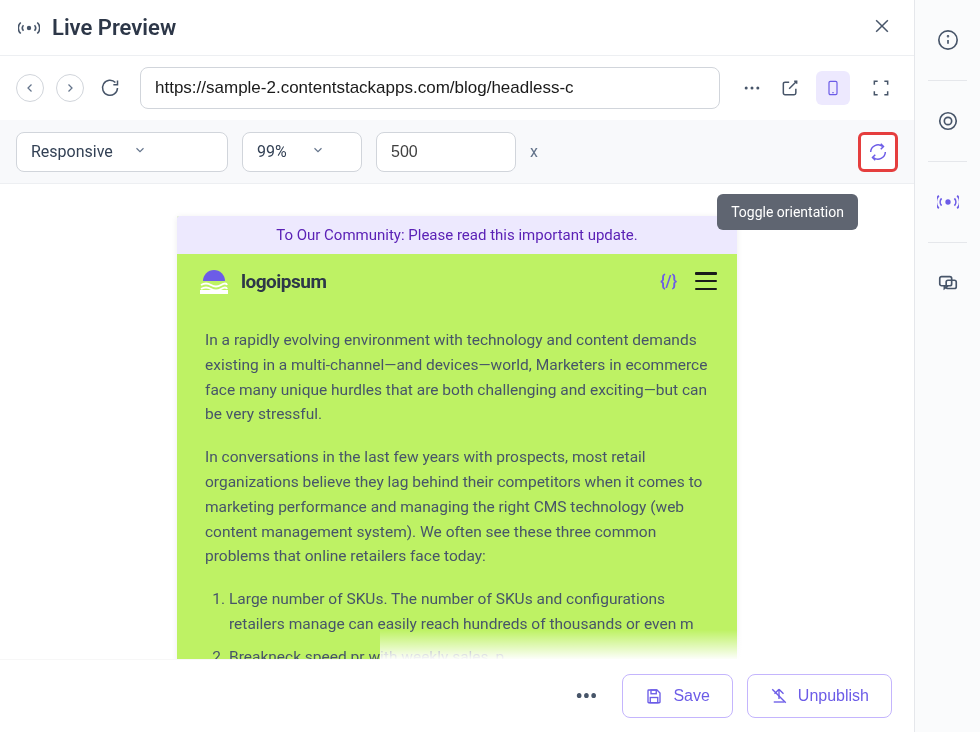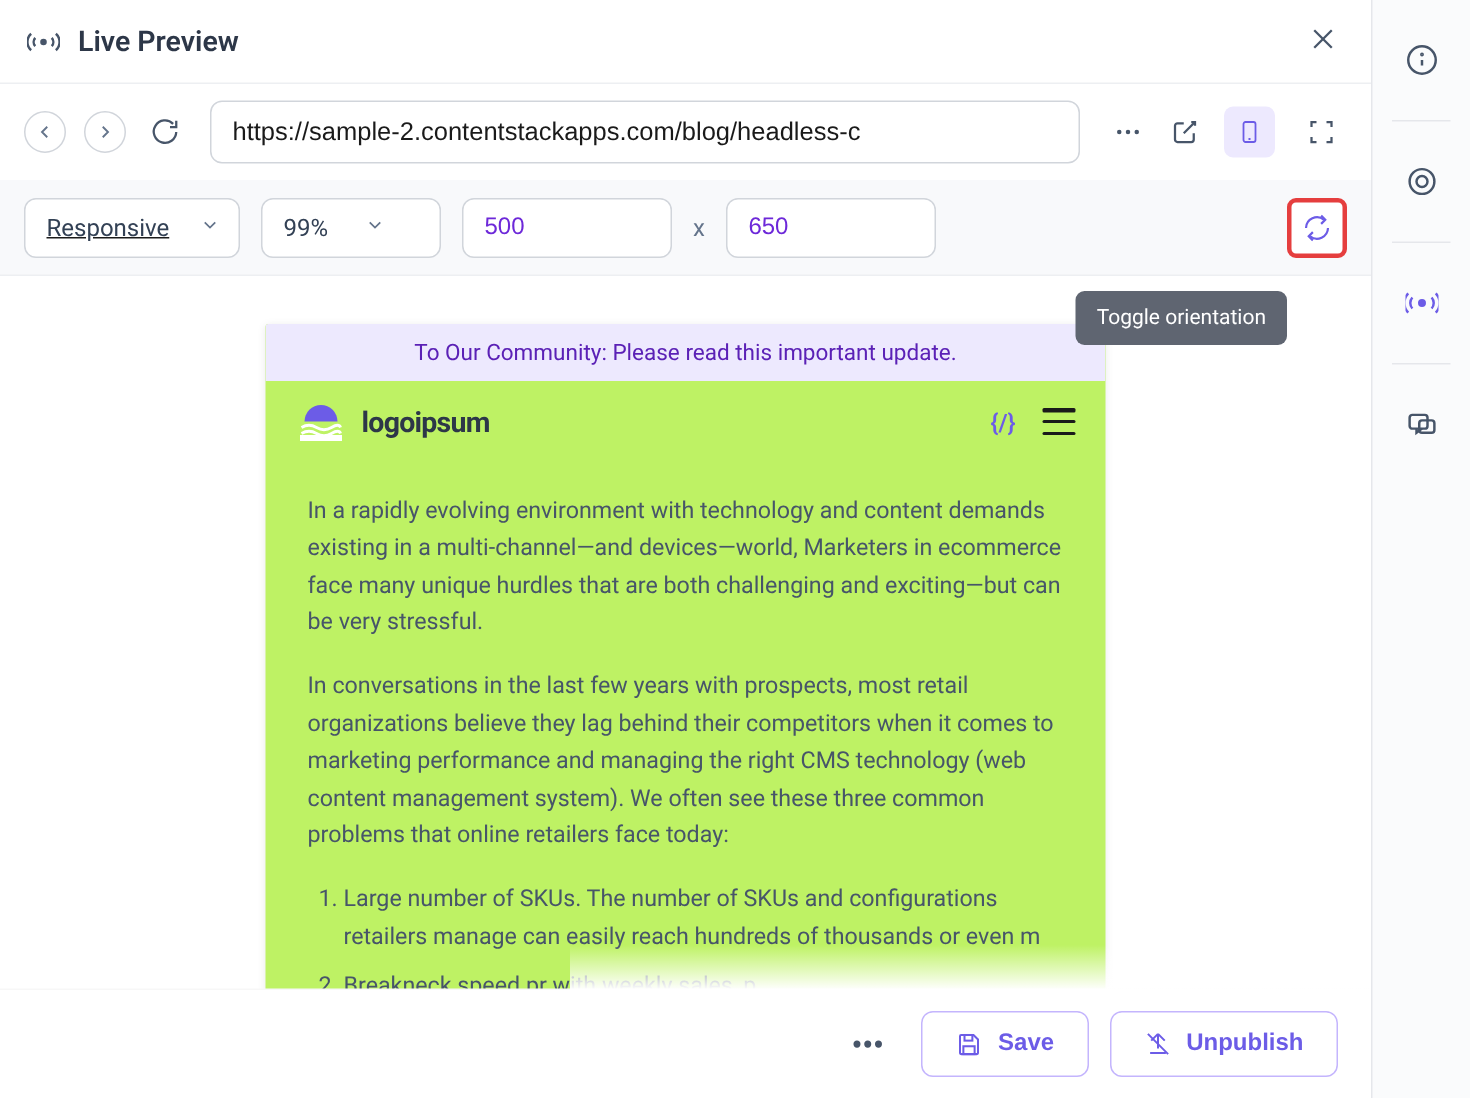--- a/index.html
+++ b/index.html
@@ -64,21 +64,21 @@
       border-bottom: 1px solid #edeff2;
       height: 56px;
     }
     .header .broadcast-icon {
       width: 22px;
       height: 22px;
       margin-right: 12px;
       color: #475569;
     }
     .header-title {
-      font-size: 19px;
+      font-size: 22px;
       font-weight: 600;
       color: #2d3748;
       flex: 1;
     }
     .header .close-btn {
       width: 24px;
       height: 24px;
       cursor: pointer;
       color: #475569;
     }
@@ -168,33 +168,33 @@
       height: 40px;
       border: 1px solid #d1d5db;
       border-radius: 8px;
       background: #fff;
       display: flex;
       align-items: center;
       padding: 0 14px;
       cursor: pointer;
       gap: 20px;
     }
-    .select-box.responsive { width: 144px; text-decoration: underline; }
+    .select-box.responsive { width: 212px; }
     .select-box.zoom { width: 120px; gap: 24px; }
     .select-text { font-size: 16px; color: #334155; }
     .chevron { color: #64748b; }
     .dim-input {
       width: 140px;
       height: 40px;
       border: 1px solid #d1d5db;
       border-radius: 8px;
       background: #fff;
       padding: 0 14px;
       font-size: 16px;
-      color: #6d28d9;
+      color: #404040;
     }
     .dim-x {
       font-size: 16px;
       color: #64748b;
     }
     .responsive-spacer { flex: 1; }
     .orientation-btn {
       width: 40px;
       height: 40px;
       border: 3px solid #e53e3e;
@@ -330,21 +330,21 @@
       height: 30px;
       background: linear-gradient(transparent, #fff);
     }
     .action-btn {
       height: 44px;
       border: 1px solid #c4b5fd;
       border-radius: 8px;
       background: #fff;
       color: #6c5ce7;
       font-size: 16px;
-      font-weight: 700;
+      font-weight: 400;
       padding: 0 22px;
       display: flex;
       align-items: center;
       gap: 10px;
       cursor: pointer;
     }
     .action-btn.primary {
       background: #6c5ce7;
       color: #fff;
       border-color: #6c5ce7;
@@ -482,21 +482,20 @@
     <div class="select-box zoom">
       <span class="select-text">99%</span>
       <span class="chevron">
         <svg width="14" height="14" viewBox="0 0 24 24" fill="none" stroke="currentColor" stroke-width="2">
             <polyline points="6 9 12 15 18 9"></polyline>
           </svg>
       </span>
     </div>
     <input class="dim-input" value="500" style="">
     <span class="dim-x">x</span>
-    <input class="dim-input" value="650" style="">
     <div class="responsive-spacer"></div>
     <div class="orientation-btn">
       <svg width="22" height="22" viewBox="0 0 24 24" fill="none" stroke="currentColor" stroke-width="1.6">
           <path d="M4 12 A 8 8 0 0 1 17 6"></path>
           <polyline points="15 3 18 6 15 9"></polyline>
           <path d="M20 12 A 8 8 0 0 1 7 18"></path>
           <polyline points="9 21 6 18 9 15"></polyline>
         </svg>
     </div>
   </div>

